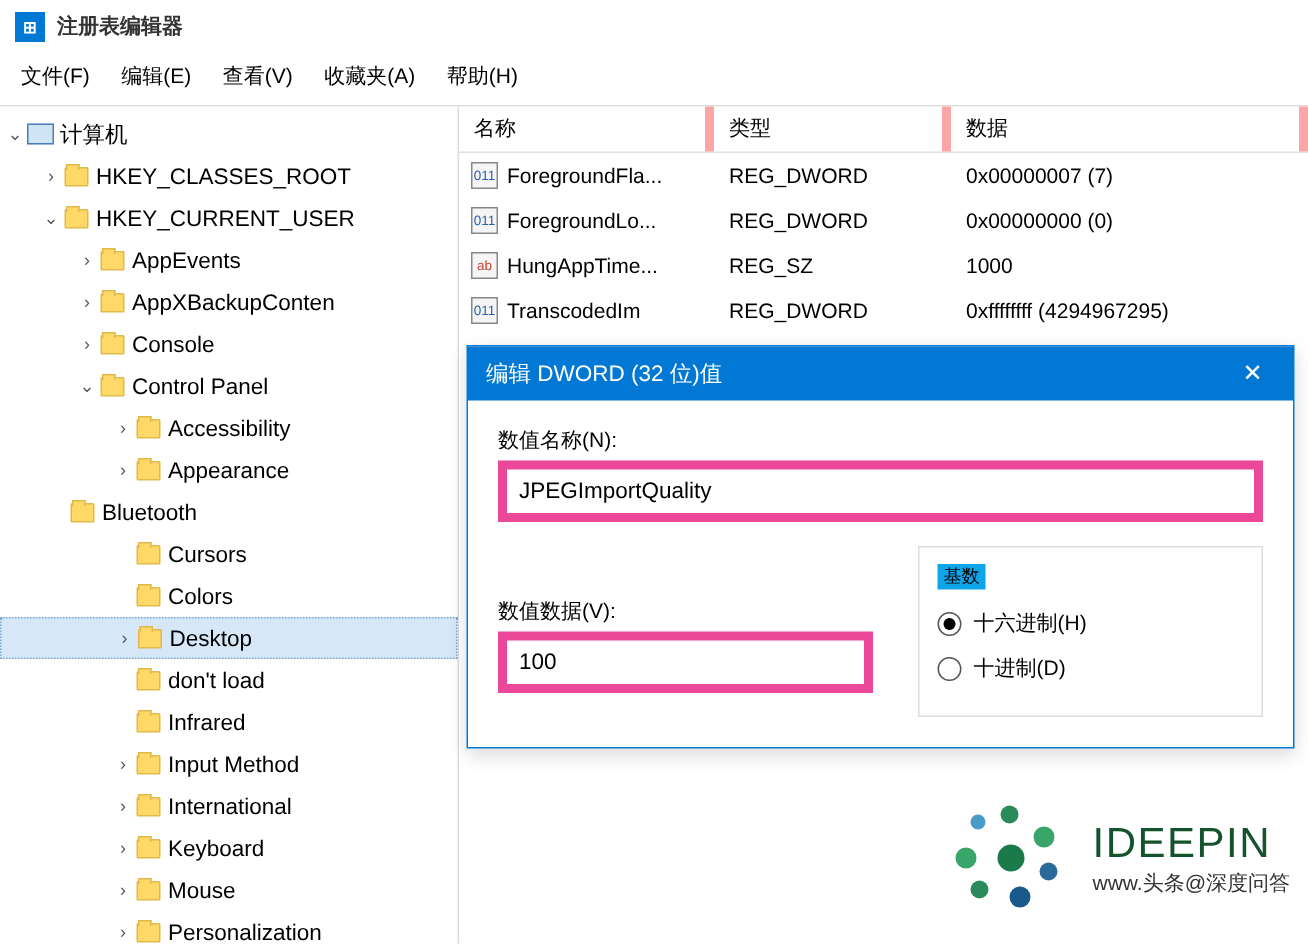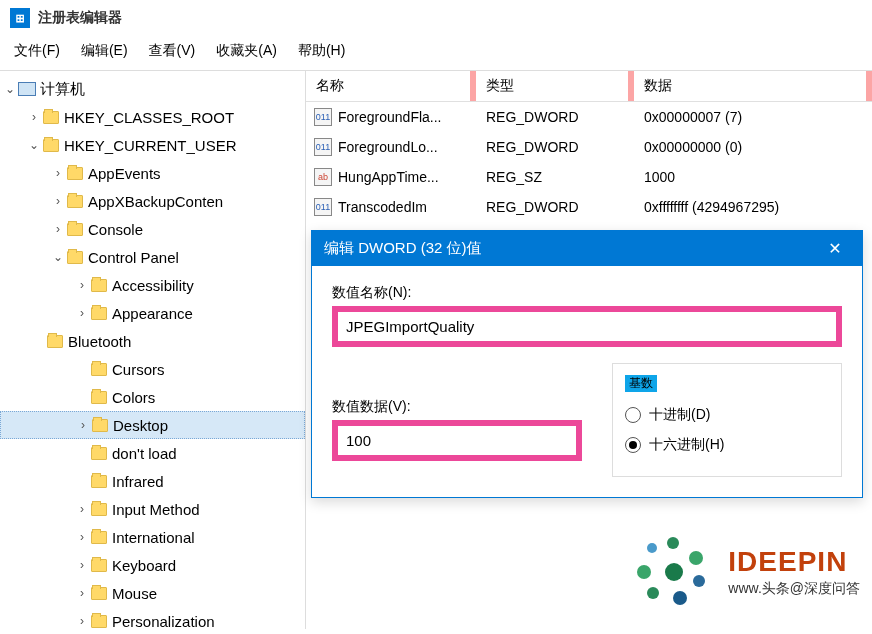--- a/index.html
+++ b/index.html
@@ -49,21 +49,21 @@
 .dlg-col2 { width: 230px; }
 .radio-group { border: 1px solid #ddd; padding: 10px 12px 16px; }
 .radio-title { font-size: 12px; margin-bottom: 8px; margin-top: -20px; background: #0ea5e9; display: inline-block; padding: 0 4px; }
 .radio-row { display: flex; align-items: center; gap: 8px; padding: 6px 0; font-size: 14px; }
 .radio { width: 16px; height: 16px; border: 1px solid #555; border-radius: 50%; display: inline-flex; align-items: center; justify-content: center; }
 .radio.checked::after { content: ""; width: 8px; height: 8px; background: #000; border-radius: 50%; }
 
 .watermark { position: absolute; right: 12px; bottom: 20px; display: flex; align-items: center; gap: 12px; }
 .wm-logo { width: 85px; height: 85px; position: relative; }
 .wm-text { font-family: Georgia, serif; }
-.wm-brand { font-size: 28px; font-weight: bold; letter-spacing: 1px; color: #c2410c; }
+.wm-brand { font-size: 28px; font-weight: normal; letter-spacing: 1px; color: #14532d; }
 .wm-sub { font-size: 14px; color: #333; margin-top: 2px; }
 
 .swirl { position: absolute; border-radius: 50%; }
 </style>
 </head>
 <body>
 
 <div class="titlebar">
   <div class="app-icon">⊞</div>
   <div class="app-title">注册表编辑器</div>
@@ -284,26 +284,26 @@
     <input class="dlg-input" readonly="" value="JPEGImportQuality" style="">
     <div class="dlg-row2">
       <div class="dlg-col1">
         <div class="dlg-label">数值数据(V):</div>
         <input class="dlg-input" value="100" style="">
       </div>
       <div class="dlg-col2">
         <fieldset class="radio-group">
           <div class="radio-title">基数</div>
           <div class="radio-row">
+            <span class="radio checked"></span>
+            <span>十六进制(H)</span>
+          </div>
+          <div class="radio-row">
             <span class="radio"></span>
             <span>十进制(D)</span>
-          </div>
-          <div class="radio-row">
-            <span class="radio checked"></span>
-            <span>十六进制(H)</span>
           </div>
         </fieldset>
       </div>
     </div>
     <div style="height:20px"></div>
   </div>
 </div>
 
 <div class="watermark">
   <div class="wm-logo">

